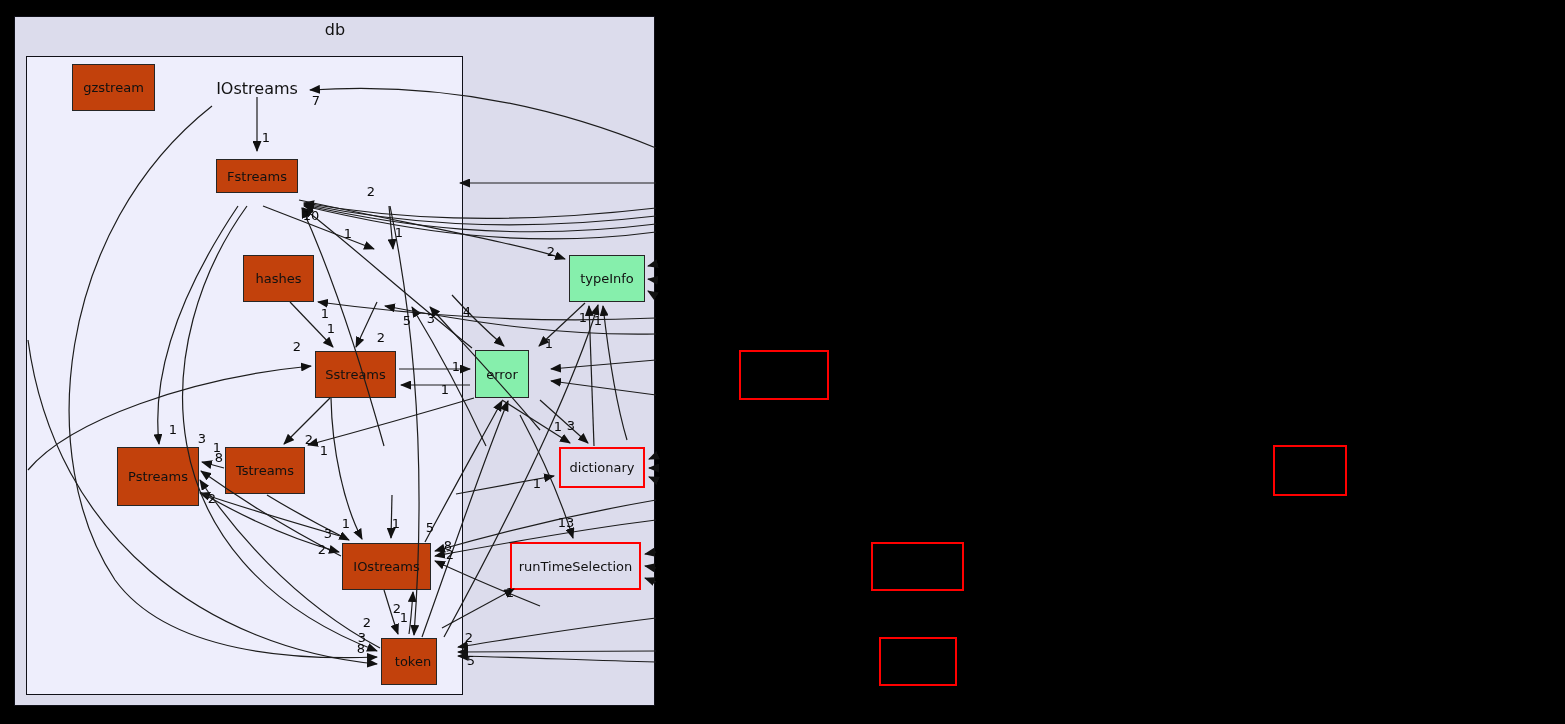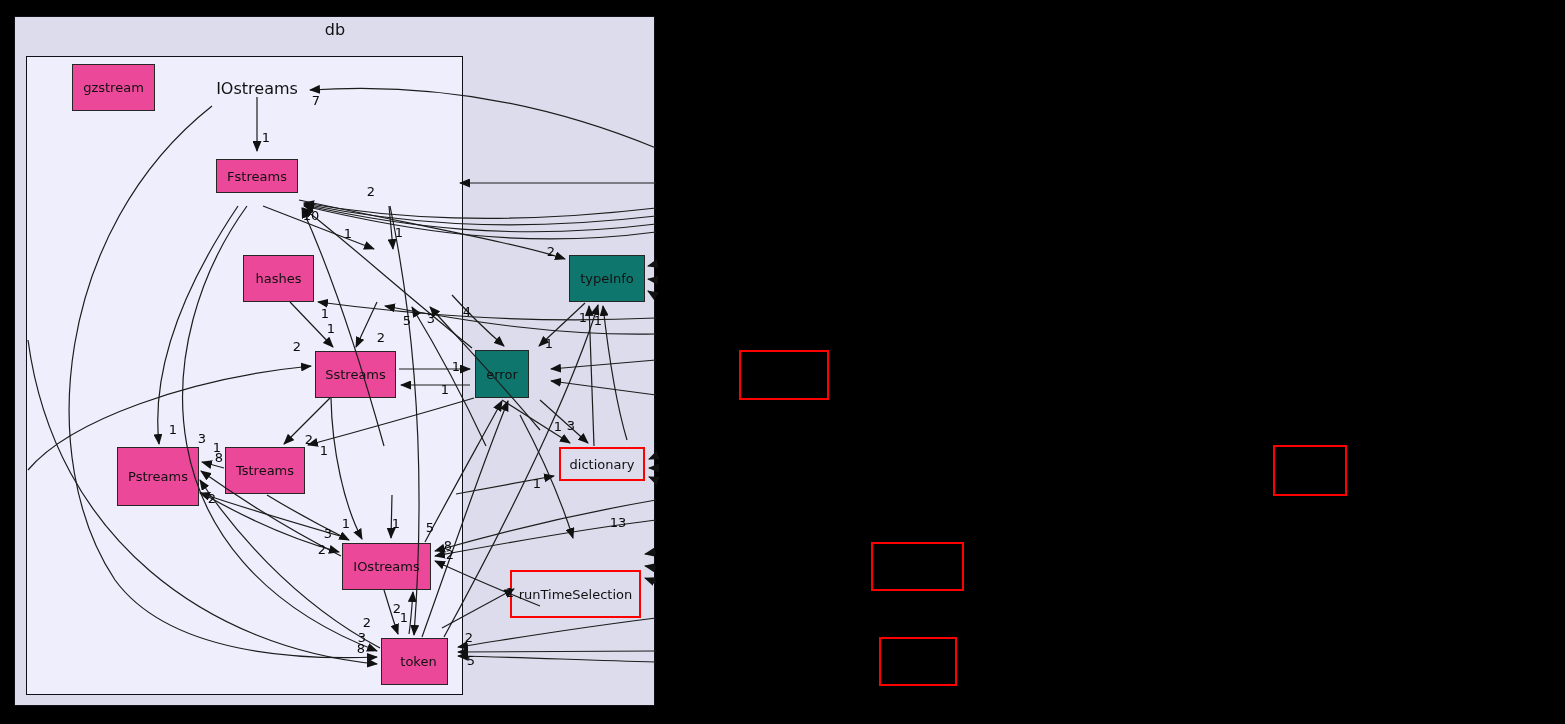--- a/index.html
+++ b/index.html
@@ -2,23 +2,23 @@
 <html><head>
 <meta charset="utf-8">
 <style>
   html,body{margin:0;padding:0;background:#000;}
   .stage{position:relative;width:1565px;height:724px;background:#000;
          font-family:"DejaVu Sans",sans-serif;overflow:hidden;}
   .cluster{position:absolute;border:1px solid #101018;box-sizing:border-box;}
   .cluster-label{position:absolute;color:#111;font-size:16px;white-space:nowrap;
                  transform:translateX(-50%);}
   .node{position:absolute;box-sizing:border-box;border:1px solid #262626;
-        background:#ec4899;color:#111;font-size:13px;display:flex;
+        background:#c2410c;color:#111;font-size:13px;display:flex;
         align-items:center;justify-content:center;white-space:nowrap;z-index:10;}
-  .node.grey{background:#0f766e;}
+  .node.grey{background:#86efac;}
   .node.redb{border:2px solid #ff0000;background:#dcdcec;}
   .node.ext{border:2px solid #ff0000;background:transparent;z-index:10;}
   svg.edges{position:absolute;left:0;top:0;z-index:20;pointer-events:none;}
   .elabel{position:absolute;z-index:30;color:#0a0a0a;font-size:13px;
           transform:translate(-50%,-50%);pointer-events:none;}
 </style>
 </head>
 <body>
 
 <div class="stage">
@@ -30,24 +30,24 @@
   <div class="cluster-label" style="left:257px;top:79px;">IOstreams</div>
 
   <div class="node" style="left:72px;top:64px;width:83px;height:47px;">gzstream</div>
   <div class="node" style="left:216px;top:159px;width:82px;height:34px;">Fstreams</div>
   <div class="node" style="left:243px;top:255px;width:71px;height:47px;">hashes</div>
   <div class="node grey" style="left:569px;top:255px;width:76px;height:47px;">typeInfo</div>
   <div class="node" style="left:315px;top:351px;width:81px;height:47px;">Sstreams</div>
   <div class="node grey" style="left:475px;top:350px;width:54px;height:48px;">error</div>
   <div class="node" style="left:117px;top:447px;width:82px;height:59px;">Pstreams</div>
   <div class="node" style="left:225px;top:447px;width:80px;height:47px;">Tstreams</div>
-  <div class="node redb" style="left:559px;top:447px;width:86px;height:34px;">dictionary</div>
+  <div class="node redb" style="left:559px;top:447px;width:86px;height:41px;">dictionary</div>
   <div class="node" style="left:342px;top:543px;width:89px;height:47px;">IOstreams</div>
-  <div class="node redb" style="left:510px;top:542px;width:131px;height:48px;margin-top:28px;">runTimeSelection</div>
-  <div class="node" style="left:381px;top:638px;width:67px;height:47px;padding-left:8px;">token</div>
+  <div class="node redb" style="left:510px;top:542px;width:131px;height:48px;">runTimeSelection</div>
+  <div class="node" style="left:381px;top:638px;width:56px;height:47px;padding-left:8px;">token</div>
 
   <div class="node ext" style="left:739px;top:350px;width:90px;height:50px;"></div>
   <div class="node ext" style="left:1273px;top:445px;width:74px;height:51px;"></div>
   <div class="node ext" style="left:871px;top:542px;width:93px;height:49px;"></div>
   <div class="node ext" style="left:879px;top:637px;width:78px;height:49px;"></div>
 
   <svg class="edges" width="1565" height="724" viewBox="0 0 1565 724">
     <defs>
       <marker id="ah" markerWidth="11" markerHeight="9" refX="10" refY="4.5" orient="auto" markerUnits="userSpaceOnUse">
         <path d="M0,0 L11,4.5 L0,9 z" fill="#111"></path>
@@ -154,21 +154,21 @@
       <span class="elabel" style="left: 537px; top: 483px;">1</span>
       <span class="elabel" style="left: 558px; top: 426px;">1</span>
       <span class="elabel" style="left: 571px; top: 425px;">3</span>
       <span class="elabel" style="left: 328px; top: 533px;">3</span>
       <span class="elabel" style="left: 322px; top: 549px;">2</span>
       <span class="elabel" style="left: 346px; top: 523px;">1</span>
       <span class="elabel" style="left: 396px; top: 523px;">1</span>
       <span class="elabel" style="left: 430px; top: 527px;">5</span>
       <span class="elabel" style="left: 448px; top: 545px;">8</span>
       <span class="elabel" style="left: 450px; top: 554px;">2</span>
-      <span class="elabel" style="left: 618px; top: 522px; text-align: center;">13</span>
+      <span class="elabel" style="left: 566px; top: 522px; text-align: center;">13</span>
       <span class="elabel" style="left: 510px; top: 592px;">1</span>
       <span class="elabel" style="left: 397px; top: 608px;">2</span>
       <span class="elabel" style="left: 404px; top: 617px;">1</span>
       <span class="elabel" style="left: 367px; top: 622px;">2</span>
       <span class="elabel" style="left: 362px; top: 637px;">3</span>
       <span class="elabel" style="left: 361px; top: 648px;">8</span>
       <span class="elabel" style="left: 469px; top: 637px;">2</span>
       <span class="elabel" style="left: 471px; top: 660px;">5</span>
     </div>
 

